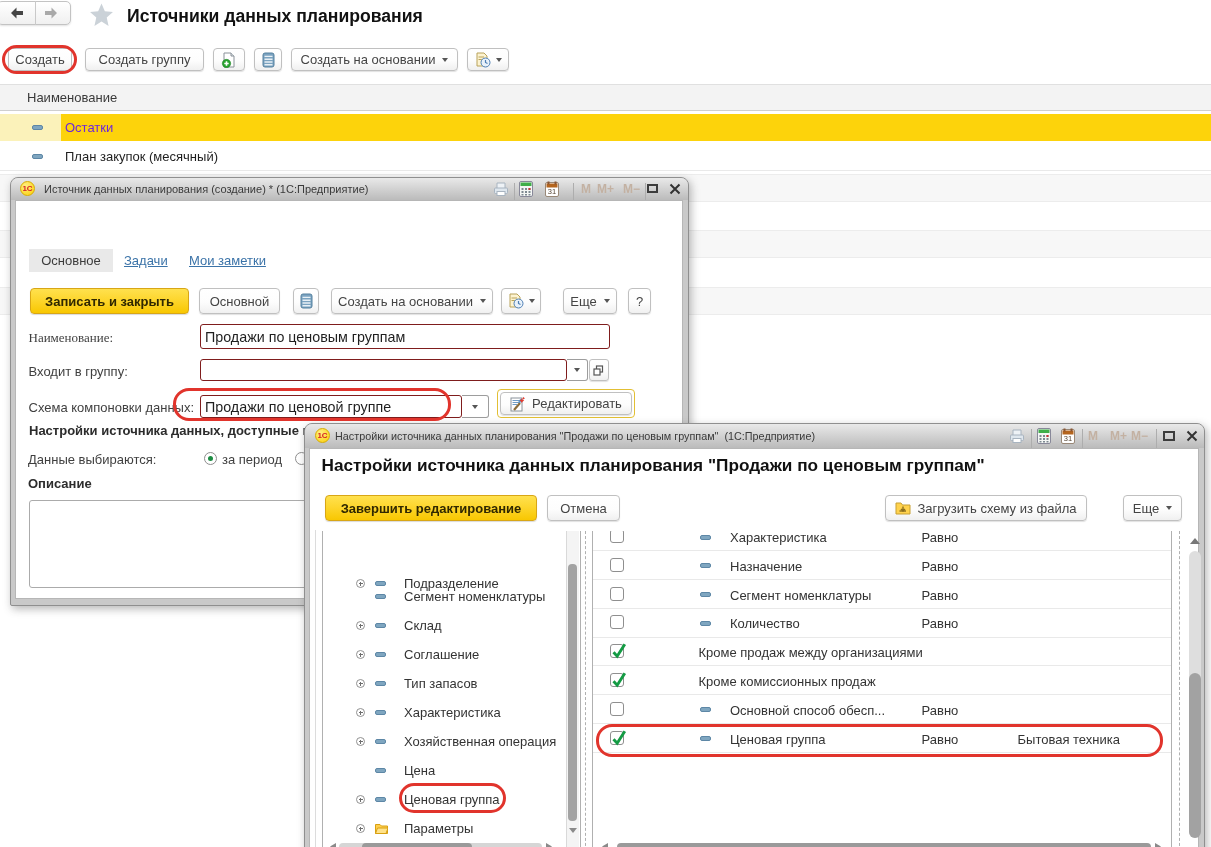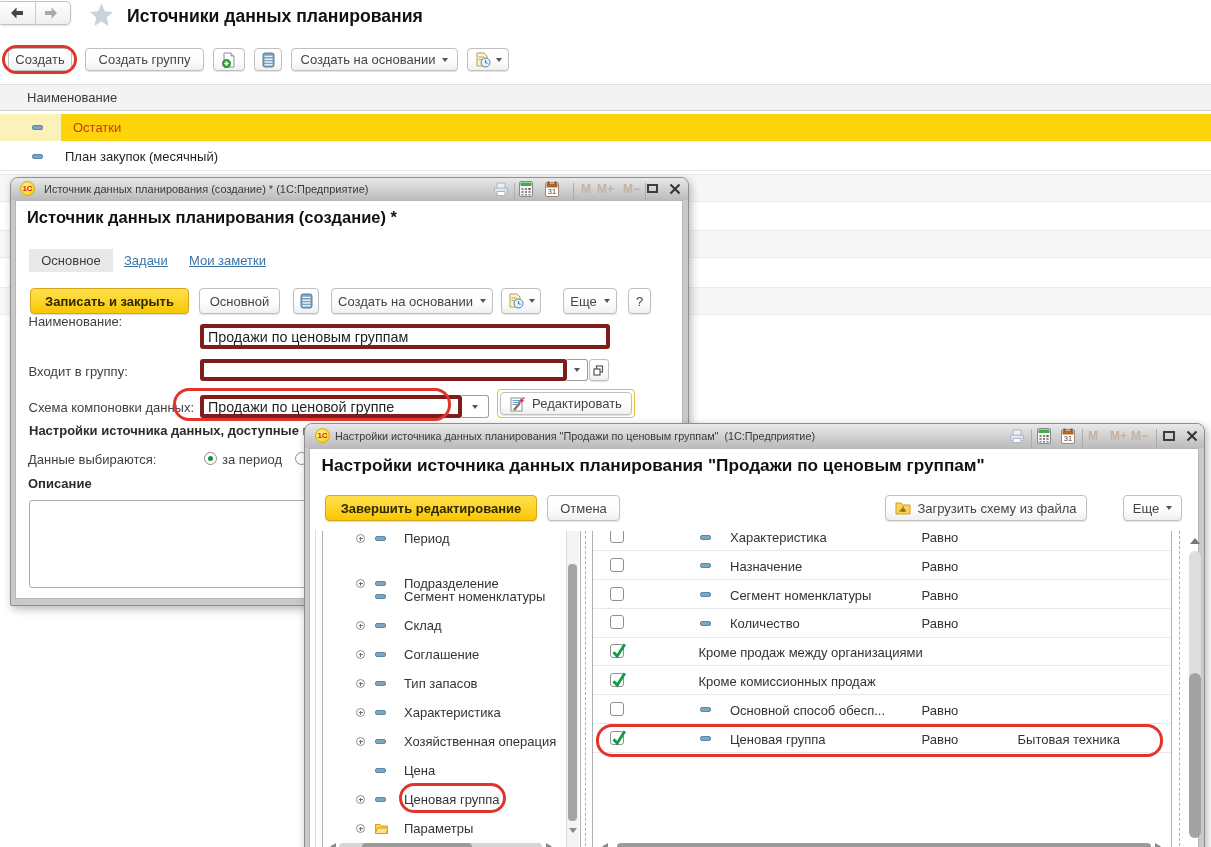--- a/index.html
+++ b/index.html
@@ -11,21 +11,21 @@
  color:#444;font-size:13px;display:flex;align-items:center;justify-content:center;
  box-shadow:0 1px 1px rgba(0,0,0,0.12);}
 .btn26{height:26px;}
 .ybtn{position:absolute;box-sizing:border-box;height:26px;border:1px solid #d8a616;border-radius:4px;
  background:linear-gradient(180deg,#ffe14e 0%,#fdd62e 45%,#f8c701 100%);
  color:#302800;font-size:13px;font-weight:bold;display:flex;align-items:center;justify-content:center;
  box-shadow:0 1px 1px rgba(0,0,0,0.15);}
 .caret{display:inline-block;width:0;height:0;border-left:3.5px solid transparent;border-right:3.5px solid transparent;border-top:4px solid #555;margin-left:7px;}
 .redring{position:absolute;border:3px solid #e1342c;border-radius:15px;z-index:60;box-sizing:border-box;}
 .dash{position:absolute;width:11px;height:5px;background:#7fa6c0;border:1px solid #5d87a6;border-radius:2px;box-sizing:border-box;}
-.inp{position:absolute;box-sizing:border-box;border:4px solid #7f1d1d;border-radius:3px;background:#fff;
+.inp{position:absolute;box-sizing:border-box;border:1px solid #7f1d1d;border-radius:3px;background:#fff;
  font-size:14.3px;color:#1f1f1f;display:flex;align-items:center;padding-left:4px;}
 .combo{position:absolute;box-sizing:border-box;border:1px solid #9d9d9d;border-radius:0 3px 3px 0;border-left:none;background:#fff;display:flex;align-items:center;justify-content:center;}
 .combo .caret{margin-left:0;}
 .lbl{position:absolute;font-size:13px;color:#3f3f3f;white-space:nowrap;}
 .titlebar-txt{position:absolute;font-size:11px;color:#3a3a3a;white-space:nowrap;}
 .h1{position:absolute;font-size:17px;font-weight:bold;color:#111;white-space:nowrap;}
 .rowline{position:absolute;height:1px;background:#e9e9e9;}
 .sepv{position:absolute;width:1px;background:#adadad;top:5px;bottom:5px;}
 .trow{position:absolute;left:0;width:100%;height:29px;}
 .trow .pl{position:absolute;left:33px;top:10px;width:9px;height:9px;border:1px solid #919191;border-radius:50%;box-sizing:border-box;}
@@ -87,21 +87,21 @@
     <span class="caret" style="margin-left:5px;"></span>
   </div>
   <div class="redring" style="left:2px;top:45px;width:75px;height:29px;"></div>
 
   <div class="abs" style="left:0;top:84px;width:1211px;height:27px;background:#f3f3f3;border-top:1px solid #e0e0e0;border-bottom:1px solid #cfcfcf;box-sizing:border-box;"></div>
   <div class="abs" style="left:27px;top:90px;font-size:13px;color:#3a3a3a;">Наименование</div>
 
   <div class="abs" style="left:0;top:114px;width:61px;height:27px;background:#fbf2ba;"></div>
   <div class="abs" style="left:61px;top:114px;width:1150px;height:27px;background:#fdd30b;"></div>
   <div class="dash" style="left:32px;top:125px;"></div>
-  <div class="abs" style="left:73px;top:120px;font-size:13px;color:#c2410c;">Остатки</div>
+  <div class="abs" style="left:65px;top:120px;font-size:13px;color:#6d28d9;">Остатки</div>
 
   <div class="dash" style="left:32px;top:154px;"></div>
   <div class="abs" style="left:65px;top:149px;font-size:13px;color:#1f1f1f;">План закупок (месячный)</div>
   <div class="rowline" style="left:0;top:170px;width:1211px;"></div>
 
   <div class="abs" style="left:0;top:174px;width:1211px;height:28px;background:#f7f7f7;border-top:1px solid #ececec;border-bottom:1px solid #ececec;box-sizing:border-box;"></div>
   <div class="abs" style="left:0;top:230px;width:1211px;height:28px;background:#f7f7f7;border-top:1px solid #ececec;border-bottom:1px solid #ececec;box-sizing:border-box;"></div>
   <div class="abs" style="left:0;top:287px;width:1211px;height:28px;background:#f7f7f7;border-top:1px solid #ececec;border-bottom:1px solid #ececec;box-sizing:border-box;"></div>
 </div>
 
@@ -142,21 +142,20 @@
   <div class="abs" style="left:570px;top:4px;font-size:12px;font-weight:bold;color:#c3b1a2;">M</div>
   <div class="abs" style="left:586px;top:4px;font-size:12px;font-weight:bold;color:#c3b1a2;">M+</div>
   <div class="abs" style="left:612px;top:4px;font-size:12px;font-weight:bold;color:#c3b1a2;">M−</div>
   <div class="sepv" style="left:634px;"></div>
   <div class="abs" style="left:636px;top:6px;width:11px;height:9px;border:2px solid #3c3c3c;box-sizing:border-box;"></div>
   <svg class="abs" style="left:658px;top:5px;" width="12" height="12" viewBox="0 0 12 12">
       <path d="M1.5 1.5 L10.5 10.5 M10.5 1.5 L1.5 10.5" stroke="#333" stroke-width="2"></path>
     </svg>
 
   <div class="abs" style="left:4px;top:22px;right:5px;bottom:6px;background:#fff;border:1px solid #b6b6b6;box-sizing:border-box;"></div>
-  <div class="h1" style="left:16px;top:30px;font-size:16.5px;">Источник данных планирования (создание) *</div>
 
   <div class="abs" style="left:18px;top:71px;width:84px;height:23px;background:#e9e9e9;display:flex;align-items:center;justify-content:center;font-size:13px;color:#3c3c3c;">Основное</div>
   <div class="abs" style="left:113px;top:75px;font-size:13px;color:#3b73a8;text-decoration:underline;">Задачи</div>
   <div class="abs" style="left:178px;top:75px;font-size:13px;color:#3b73a8;text-decoration:underline;">Мои заметки</div>
 
   <div class="ybtn" style="left:19px;top:110px;width:159px;">Записать и закрыть</div>
   <div class="btn btn26" style="left:188px;top:110px;width:81px;">Основной</div>
   <div class="btn btn26" style="left:282px;top:110px;width:26px;">
       <svg width="13" height="16" viewBox="0 0 13 16">
         <rect x="1" y="1" width="11" height="14" rx="2" fill="#7ba3c0" stroke="#54809f"></rect>
@@ -169,21 +168,21 @@
         <path d="M2 1 H9 L12 4 V14 H2 Z" fill="#fdf3d0" stroke="#b8a25a"></path>
         <path d="M3.5 5 H9 M3.5 7.5 H9" stroke="#b8a25a" stroke-width="1"></path>
         <circle cx="10.5" cy="10.5" r="4.5" fill="#e8f1fa" stroke="#4d7fb5"></circle>
         <path d="M10.5 8 V10.5 L12.5 11.5" stroke="#4d7fb5" stroke-width="1.2" fill="none"></path>
       </svg>
       <span class="caret" style="margin-left:5px;"></span>
     </div>
   <div class="btn btn26" style="left:552px;top:110px;width:54px;">Еще<span class="caret"></span></div>
   <div class="btn btn26" style="left:617px;top:110px;width:23px;">?</div>
 
-  <div class="lbl" style="left:17.5px;top:136px;">Наименование:</div>
+  <div class="lbl" style="left:17.5px;top:152px;font-family:Liberation Serif, serif;">Наименование:</div>
   <div class="inp" style="left:189px;top:146px;width:410px;height:25px;">Продажи по ценовым группам</div>
   <div class="lbl" style="left:17.5px;top:186px;">Входит в группу:</div>
   <div class="inp" style="left:189px;top:181px;width:367px;height:22px;"></div>
   <div class="combo" style="left:556px;top:181px;width:21px;height:22px;">
       <span class="caret"></span>
     </div>
   <div class="btn" style="left:577.5px;top:181px;width:20px;height:22px;border-radius:3px;">
       <svg width="11" height="11" viewBox="0 0 11 11">
         <rect x="3.5" y="1" width="6" height="6" fill="none" stroke="#555" stroke-width="1.2"></rect>
         <rect x="1" y="4" width="6" height="6" fill="#fff" stroke="#555" stroke-width="1.2"></rect>
@@ -271,25 +270,20 @@
         <path d="M4.5 10 H11" stroke="#8a6d1d" stroke-width="1.4"></path>
         <path d="M8 5.5 V10 M6 8 L8 10 L10 8" stroke="#8a6d1d" stroke-width="1.4" fill="none"></path>
       </svg>
     Загрузить схему из файла</div>
   <div class="btn btn26" style="left:818px;top:71px;width:59px;">Еще<span class="caret"></span></div>
 
   <div class="abs" style="left:10px;top:105.7px;width:1px;height:325px;background:#dcdcdc;"></div>
     <div class="abs" style="left:27px;top:106.5px;width:1px;height:325px;background:#d6d6d6;"></div>
 
   <div class="abs" id="tree" style="left:17px;top:106.5px;width:259px;height:325px;border-left:1px solid #b0b0b0;border-right:1px solid #b0b0b0;background:#fff;box-sizing:border-box;overflow:hidden;">
-    <div class="trow" style="top:-7px;">
-        <span class="pl"></span>
-        <span class="dsh"></span>
-        <span class="txt">Период</span>
-      </div>
     <div class="trow" style="top:38px;">
         <span class="pl"></span>
         <span class="dsh"></span>
         <span class="txt">Подразделение</span>
       </div>
     <div class="trow" style="top:51px;">
         <span class="dsh"></span>
         <span class="txt">Сегмент номенклатуры</span>
       </div>
     <div class="trow" style="top:80px;">

